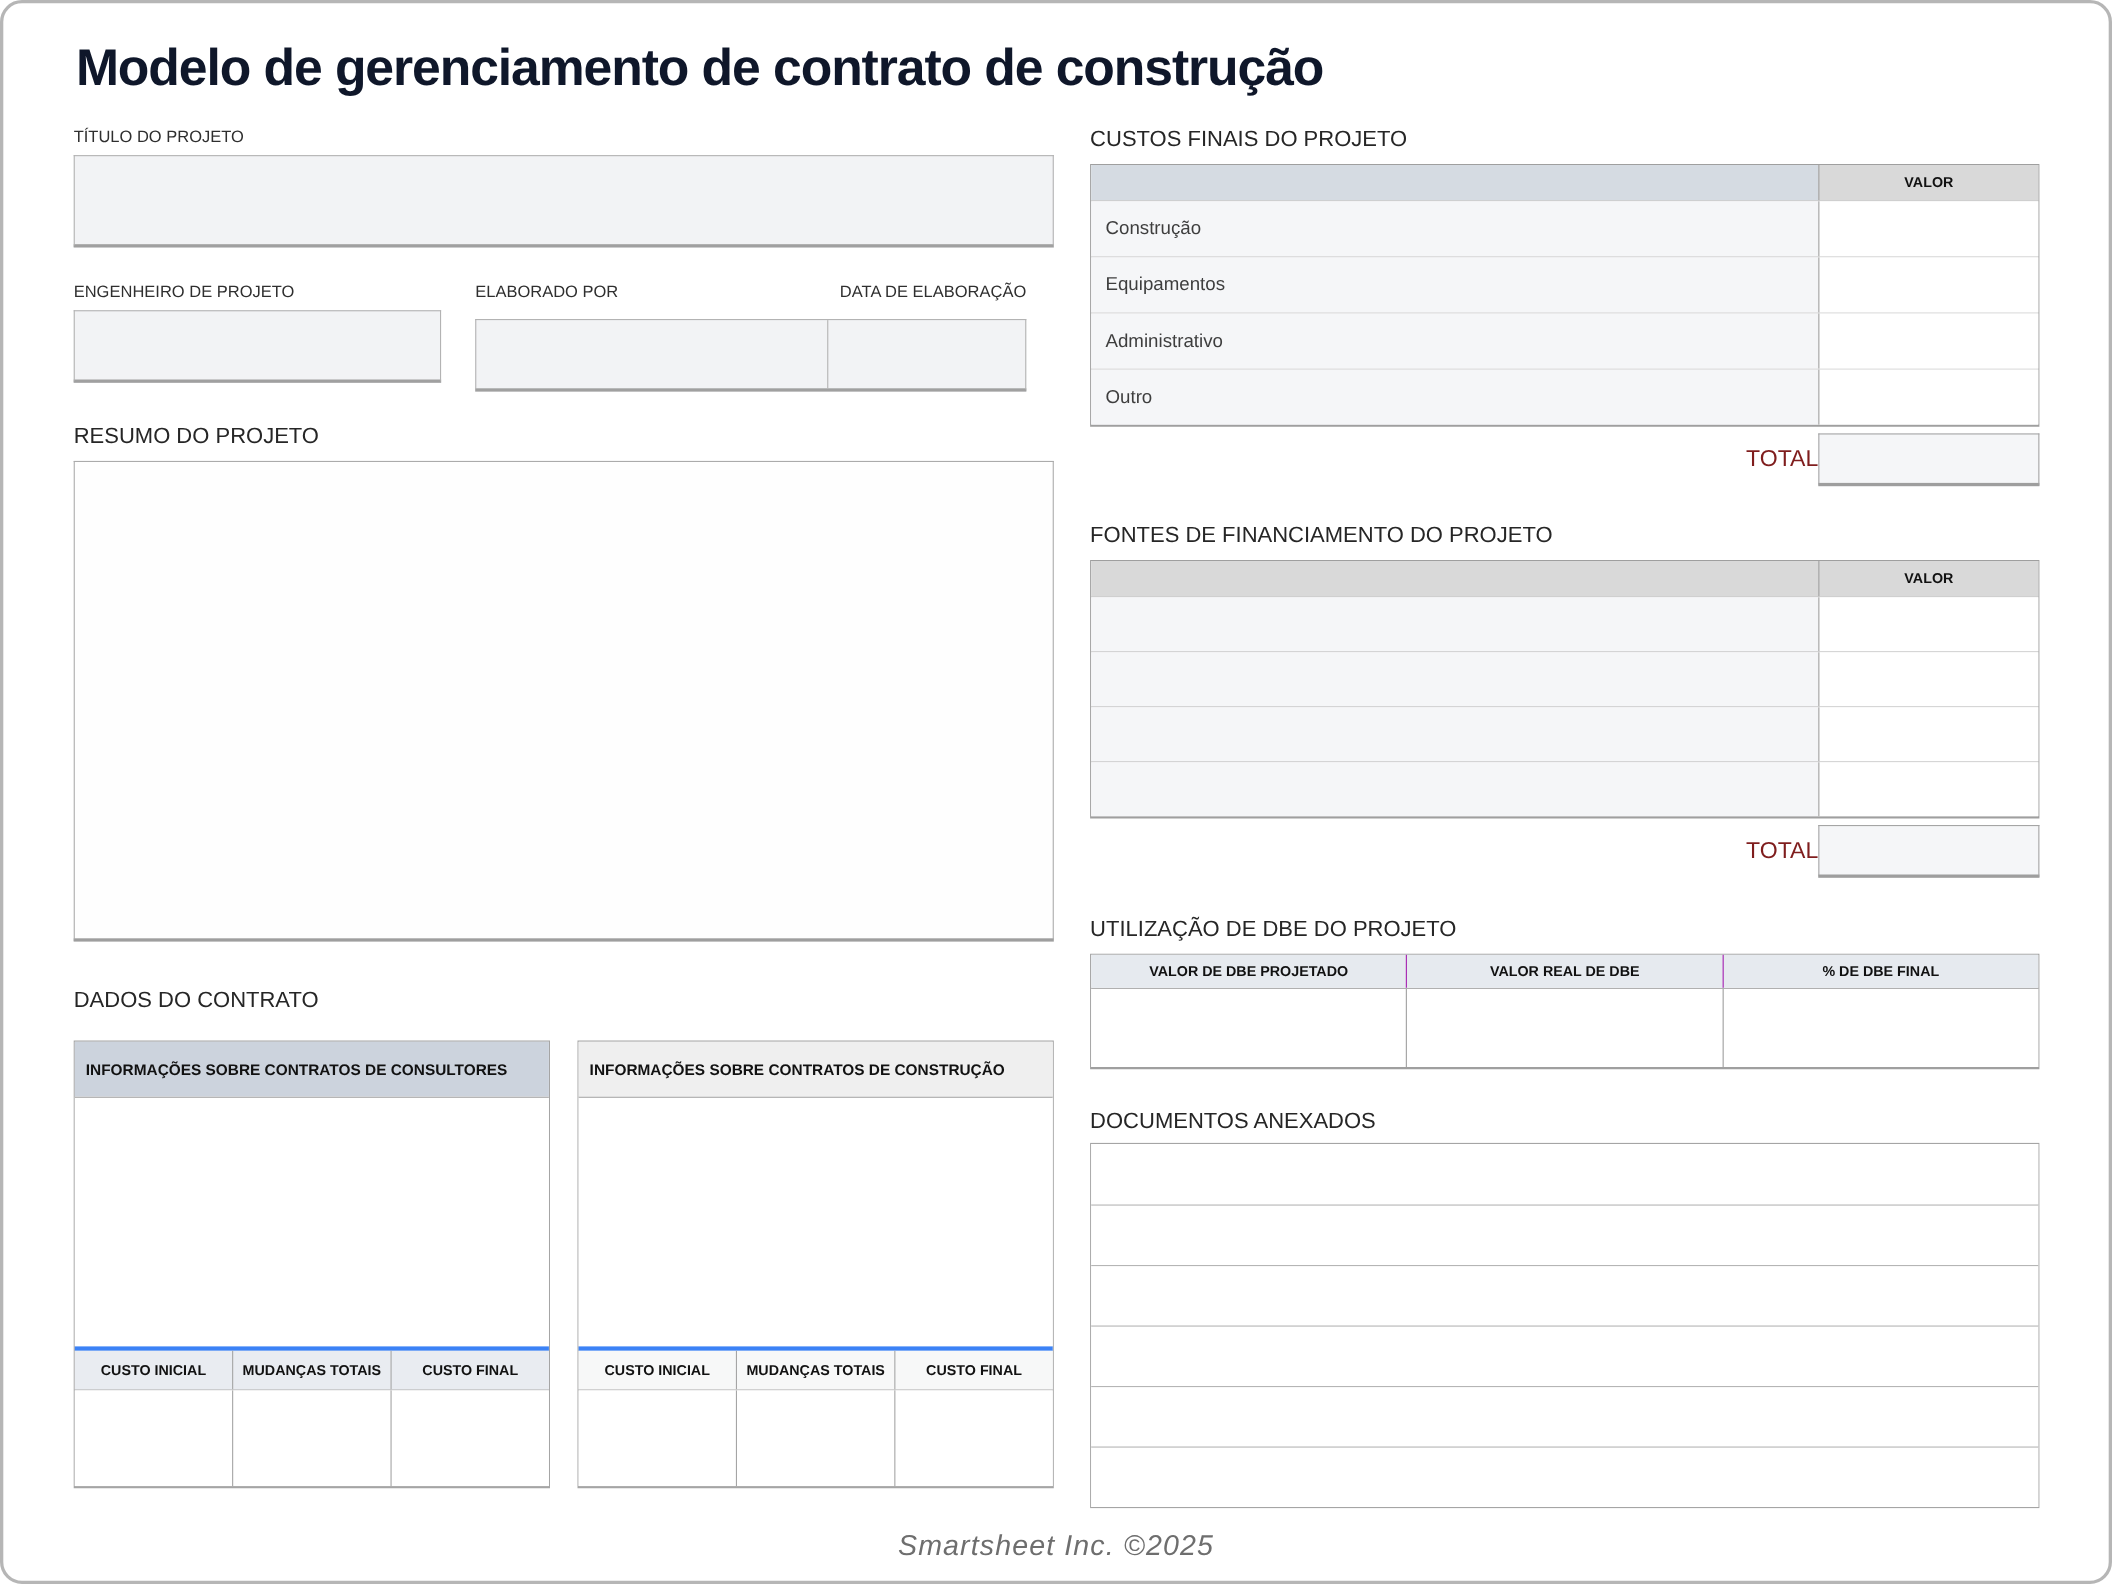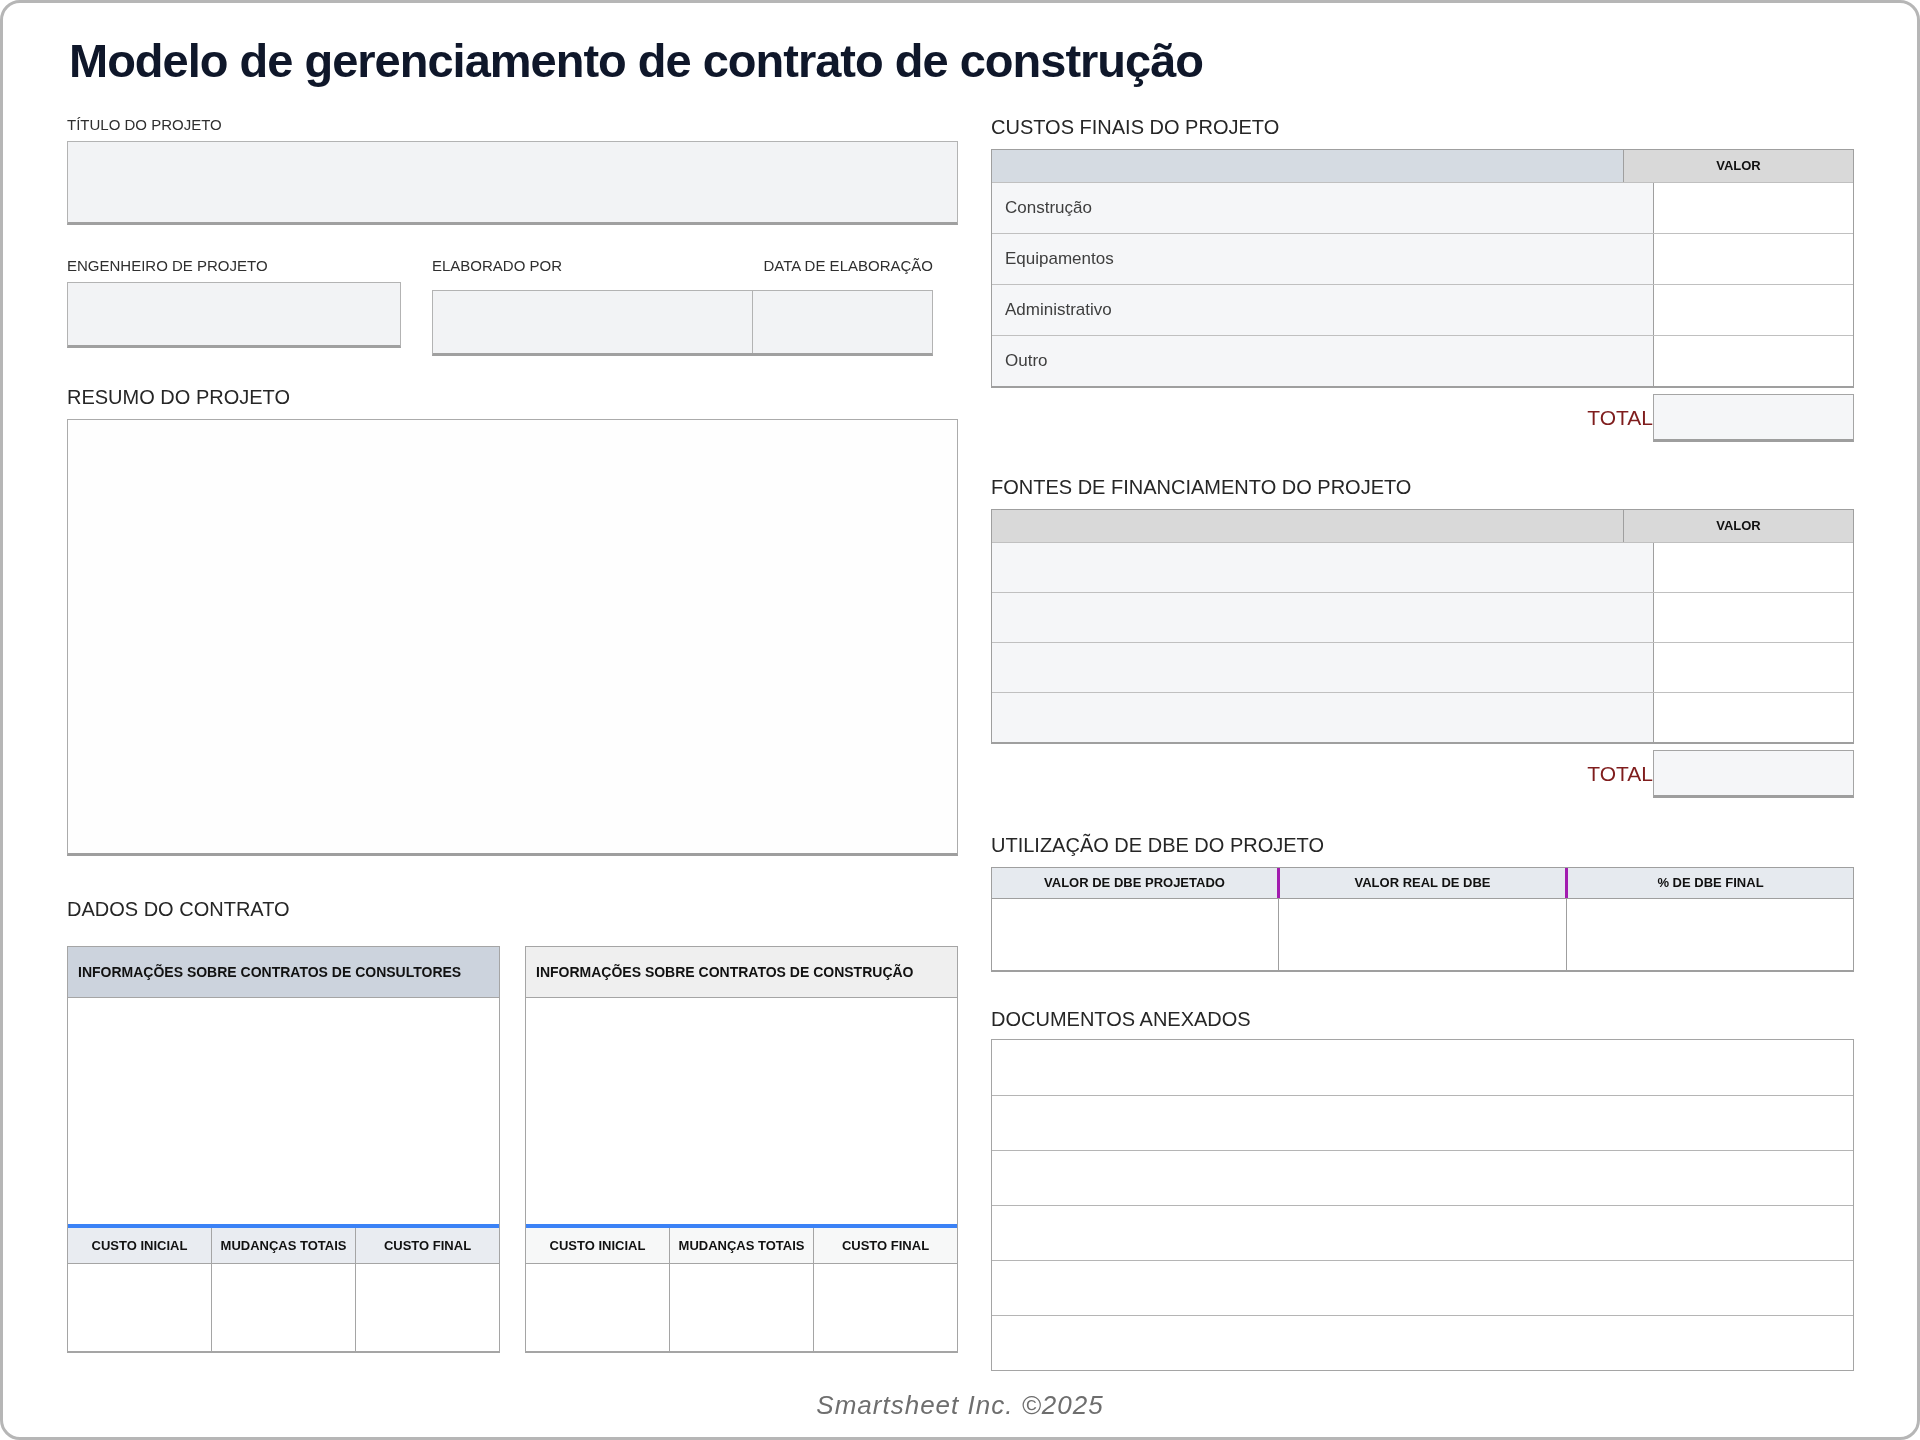--- a/index.html
+++ b/index.html
@@ -48,38 +48,38 @@
   .st-cols.gray .st-col-header { background: #f7f8f8; }
   .st-cells { display: flex; height: 88px; border-top: 1px solid #a5a5a5; }
   .st-cell { flex: 1; background: #fff; }
   .st-cell + .st-cell { border-left: 1px solid #a5a5a5; }
 
   .tbl { margin-top: 10px; border: 1px solid #9f9f9f; border-bottom-width: 2px; }
   .tbl-header { display: flex; height: 32px; }
   .hdr-left { flex: 1; }
   .hdr-left.blue { background: #d5dbe2; }
   .hdr-left.gray { background: #d9d9d9; }
-  .hdr-val { width: 230px; border-left: 1px solid #9f9f9f; text-align: center; line-height: 32px; font-weight: bold; font-size: 13px; color: #111; }
+  .hdr-val { width: 200px; border-left: 1px solid #9f9f9f; text-align: center; line-height: 32px; font-weight: bold; font-size: 13px; color: #111; }
   .hdr-val.blue { background: #d9d9d9; }
   .hdr-val.gray { background: #d9d9d9; }
   .tbl-row { display: flex; height: 51px; border-top: 1px solid #c0c0c0; }
   .row-label { flex: 1; background: #f5f6f8; display: flex; align-items: center; padding-left: 13px; font-size: 17px; color: #3e3e3e; }
   .row-val { width: 200px; background: #ffffff; border-left: 1px solid #9f9f9f; }
   .tbl.funding .tbl-row { height: 50px; }
 
   .total-row { display: flex; justify-content: flex-end; align-items: center; margin-top: 6px; }
   .total-label { font-size: 21px; color: #7f1d1d; }
   .total-box { width: 201px; height: 48px; background: #f5f6f8; border: 1px solid #a5a5a5; border-bottom: 3px solid #9e9e9e; }
 
   .mt34 { margin-top: 34px; }
   .mt36 { margin-top: 36px; }
 
   .dbe-header { display: flex; height: 30px; }
   .dbe-col-header { flex: 1; background: #e6eaef; text-align: center; line-height: 30px; font-weight: bold; font-size: 13px; color: #111; }
-  .dbe-col-header + .dbe-col-header { border-left: 3px solid #a21caf; }
+  .dbe-col-header + .dbe-col-header { border-left: 1px solid #a21caf; }
   .dbe-body { display: flex; height: 72px; border-top: 1px solid #9f9f9f; }
   .dbe-cell { flex: 1; background: #fff; }
   .dbe-cell + .dbe-cell { border-left: 1px solid #9f9f9f; }
 
   .docs-table { margin-top: 8px; border: 1px solid #a5a5a5; }
   .doc-row { height: 55px; background: #fff; }
   .doc-row + .doc-row { border-top: 1px solid #b5b5b5; }
 
   .footer {
     position: absolute; left: 0; bottom: 16px; width: 100%;

